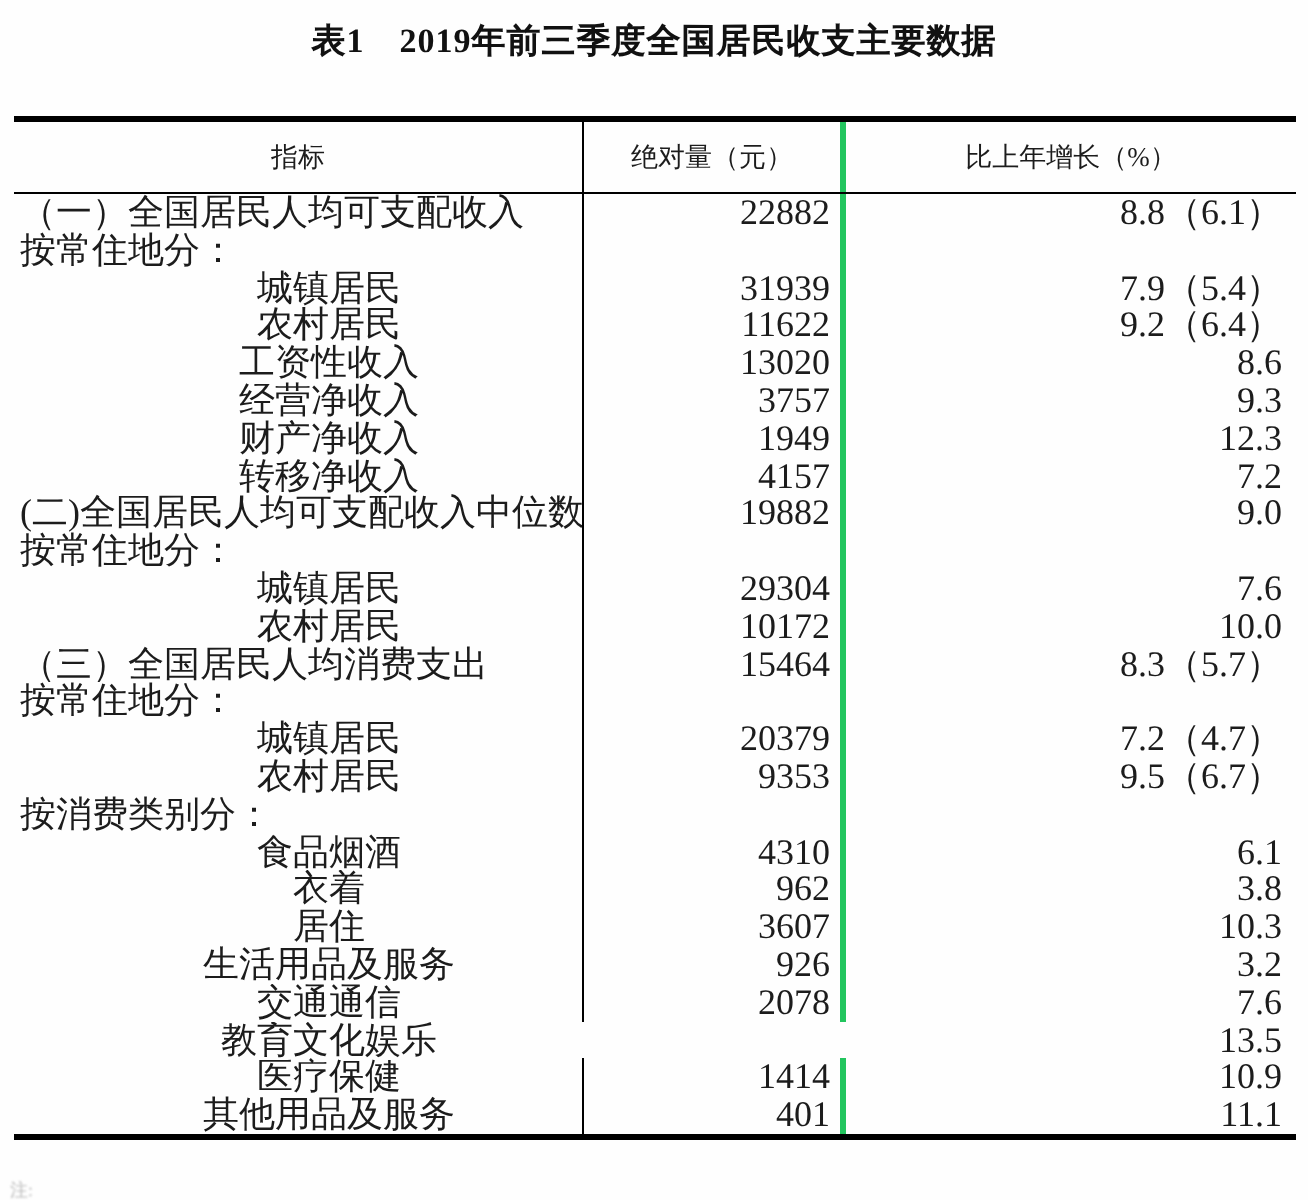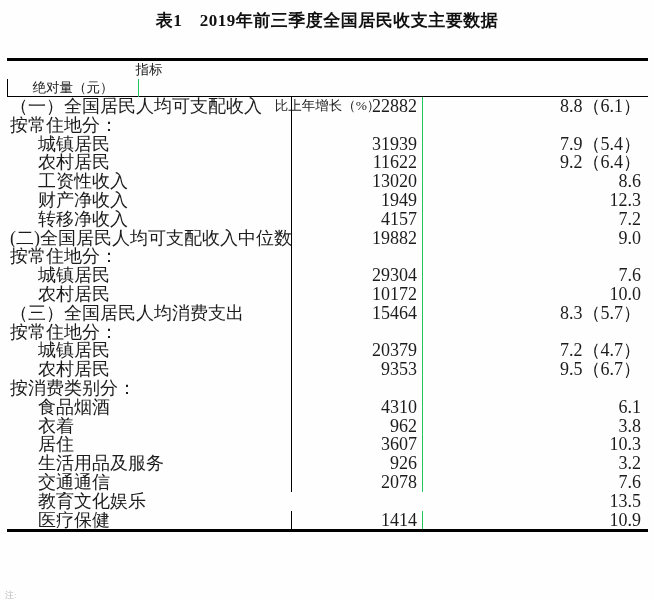--- a/index.html
+++ b/index.html
@@ -21,38 +21,37 @@
   .table {
     position:absolute; top:58px; left:7px; width:641px;
     border-top:3px solid #000;
     border-bottom:3px solid #000;
   }
   .thead {
     display:flex;
     height:35px;
     border-bottom:1px solid #000;
     font-size:13.5px;
-    flex-direction:column;
   }
   .thead .cell {
     display:flex; align-items:center; justify-content:center;
     text-align:center;
   }
   .c1 { width:284px; box-sizing:border-box; }
   .c2 { width:132px; box-sizing:border-box;
-        border-left:1px solid #000; border-right:1px solid #22c55e; }
+        border-left:1px solid #000; border-right:3px solid #22c55e; }
   .c3 { flex:1; box-sizing:border-box; }
   .row {
     display:flex;
     height:18.8px;
     font-size:18px;
     line-height:18.8px;
   }
   .row .c1 { padding-left:3px; white-space:nowrap; overflow:hidden; }
-  .row .c1.ind1 { padding-left:31px; }
+  .row .c1.ind1 { padding-left:31px;text-align:center; }
   .row .c2 { text-align:right; padding-right:5px;padding-left:42px; }
   .row .c3 { text-align:right; padding-right:7px; }
   .footnote {
     position:absolute; left:5px; top:589px;
     font-size:9px; color:#8a8a8a;
     opacity:0.6;
     filter:blur(0.4px);
   }
 </style>
 </head>
@@ -87,20 +86,25 @@
           <div class="c1 ind1">农村居民</div>
           <div class="c2">11622</div>
           <div class="c3">9.2（6.4）</div>
         </div>
         <div class="row">
           <div class="c1 ind1">工资性收入</div>
           <div class="c2">13020</div>
           <div class="c3">8.6</div>
         </div>
         <div class="row">
+          <div class="c1 ind1">经营净收入</div>
+          <div class="c2">3757</div>
+          <div class="c3">9.3</div>
+        </div>
+        <div class="row">
           <div class="c1 ind1">财产净收入</div>
           <div class="c2">1949</div>
           <div class="c3">12.3</div>
         </div>
         <div class="row">
           <div class="c1 ind1">转移净收入</div>
           <div class="c2">4157</div>
           <div class="c3">7.2</div>
         </div>
         <div class="row">
@@ -175,17 +179,22 @@
         </div>
         <div class="row">
           <div class="c1 ind1">教育文化娱乐</div>
           <div class="c3">13.5</div>
         </div>
         <div class="row">
           <div class="c1 ind1">医疗保健</div>
           <div class="c2">1414</div>
           <div class="c3">10.9</div>
         </div>
+        <div class="row">
+          <div class="c1 ind1">其他用品及服务</div>
+          <div class="c2">401</div>
+          <div class="c3">11.1</div>
+        </div>
       </div>
   </div>
 
   <div class="footnote">注:</div>
 </div>
 
 </body></html>

